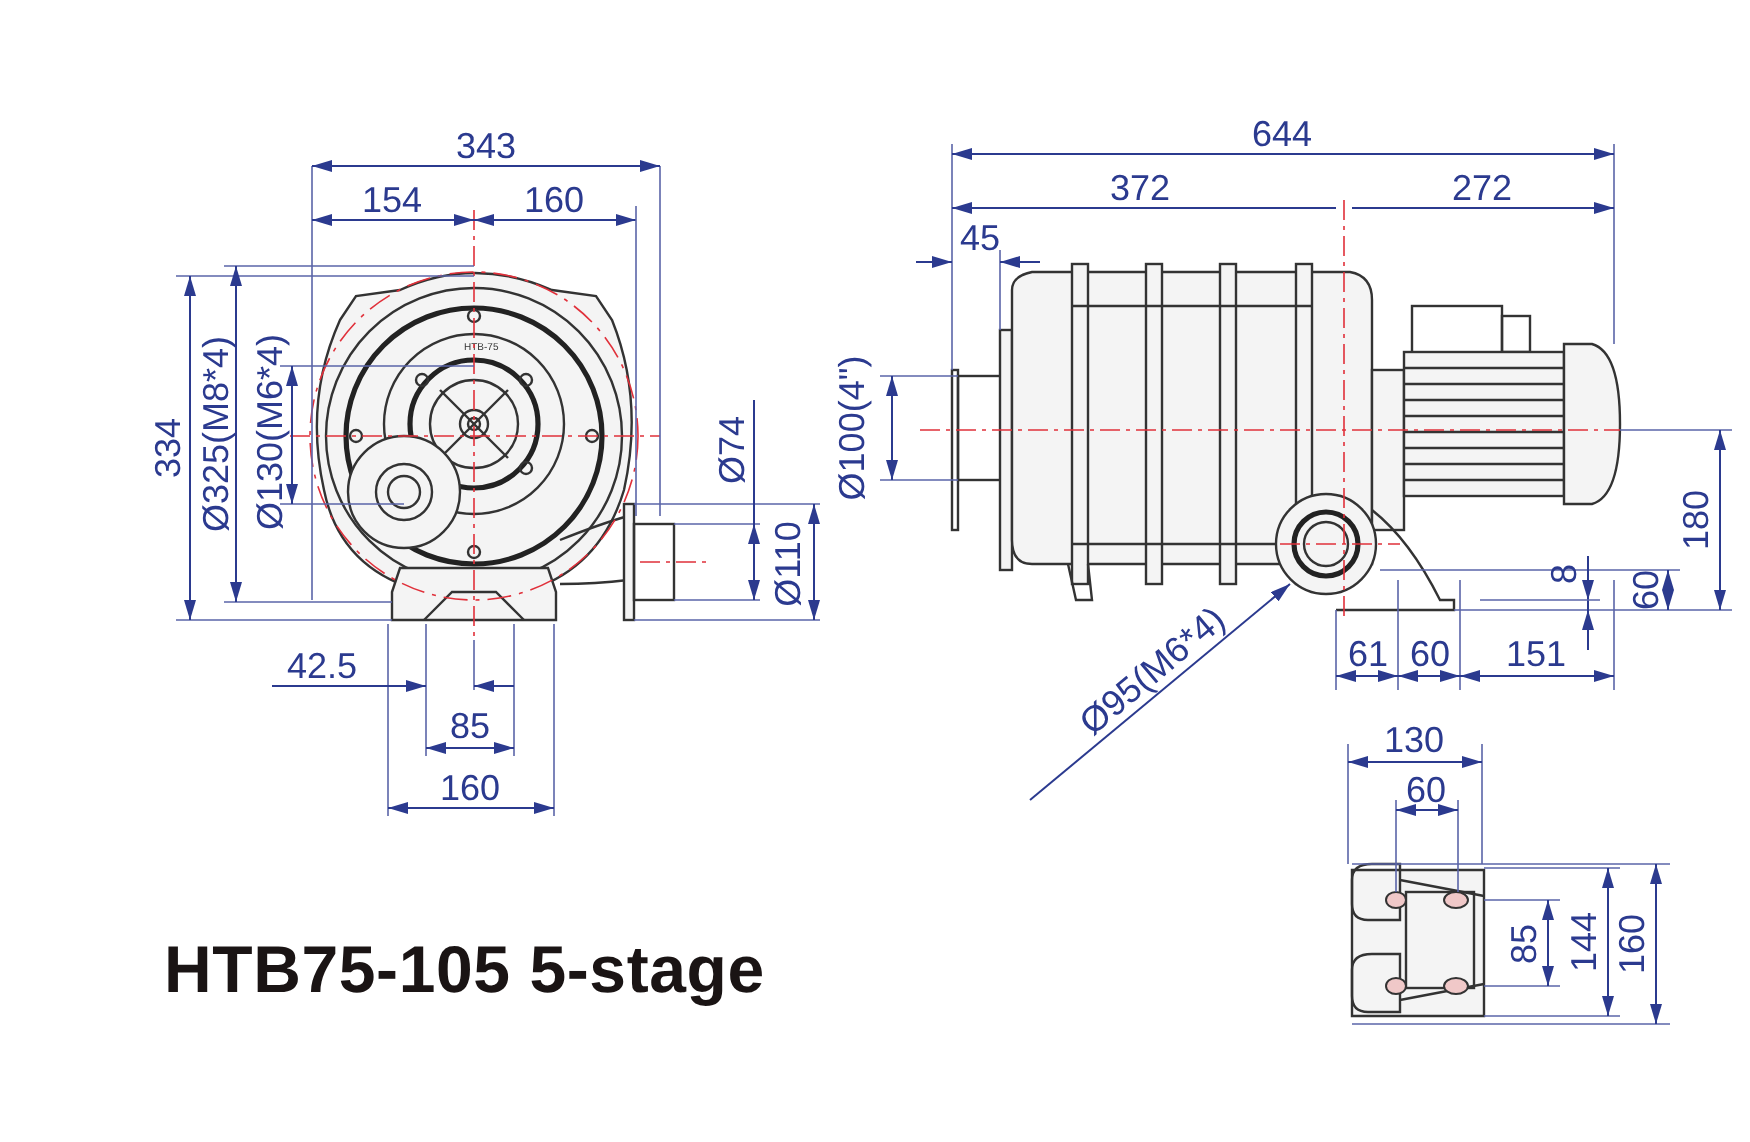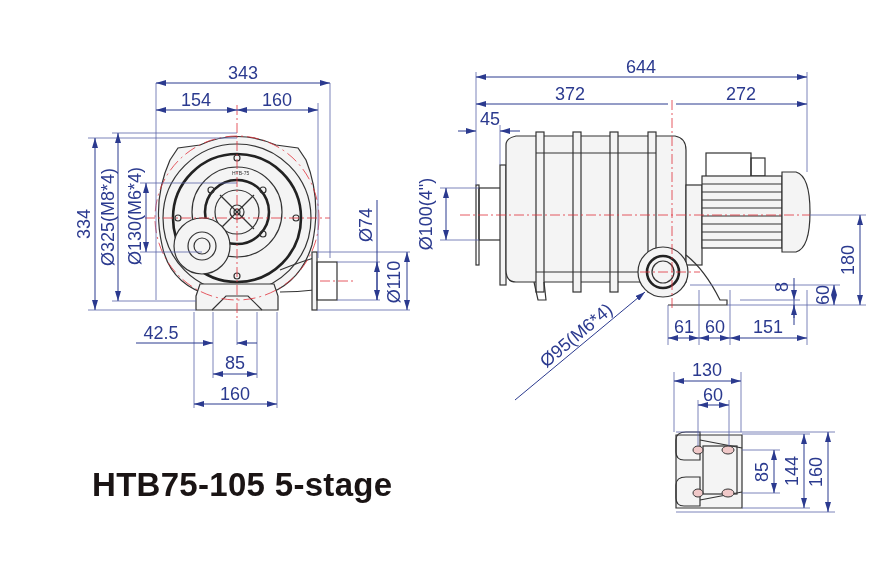--- a/index.html
+++ b/index.html
@@ -6,21 +6,21 @@
     body { width: 875px; height: 571px; position: relative; overflow: hidden;
            font-family: "Liberation Sans", sans-serif; }
     svg { position: absolute; left: 0; top: 0; }
     .dim { stroke: #2b3a8f; stroke-width: 1; fill: none; }
     .ext { stroke: #5a64a8; stroke-width: 0.8; fill: none; }
     .cl  { stroke: #e0303a; stroke-width: 0.8; fill: none; stroke-dasharray: 10 3 2 3; }
     .part { stroke: #333; fill: none; stroke-width: 1.2; }
     .partf { stroke: #333; fill: #f4f4f4; stroke-width: 1.2; }
     .thick { stroke: #222; fill: none; stroke-width: 2.6; }
     .dtxt { fill: #2b3a8f; font-family: "Liberation Sans", sans-serif; font-size: 18px; }
-    .title { position: absolute; left: 92px; top: 466px; font-size: 33px; font-weight: bold;
+    .title { position: absolute; left: 82px; top: 466px; font-size: 33px; font-weight: bold;
              color: #1a1414; font-family: "Liberation Sans", sans-serif; letter-spacing: 0.3px; }
     .arrow { fill: #2b3a8f; }
   </style>
 </head>
 <body>
 
 <svg width="875" height="571" viewBox="0 0 875 571">
   <defs>
     <marker id="ar" viewBox="0 0 10 6" refX="10" refY="3" markerWidth="10" markerHeight="6" orient="auto-start-reverse">
       <path d="M0,0 L10,3 L0,6 z" class="arrow"></path>

